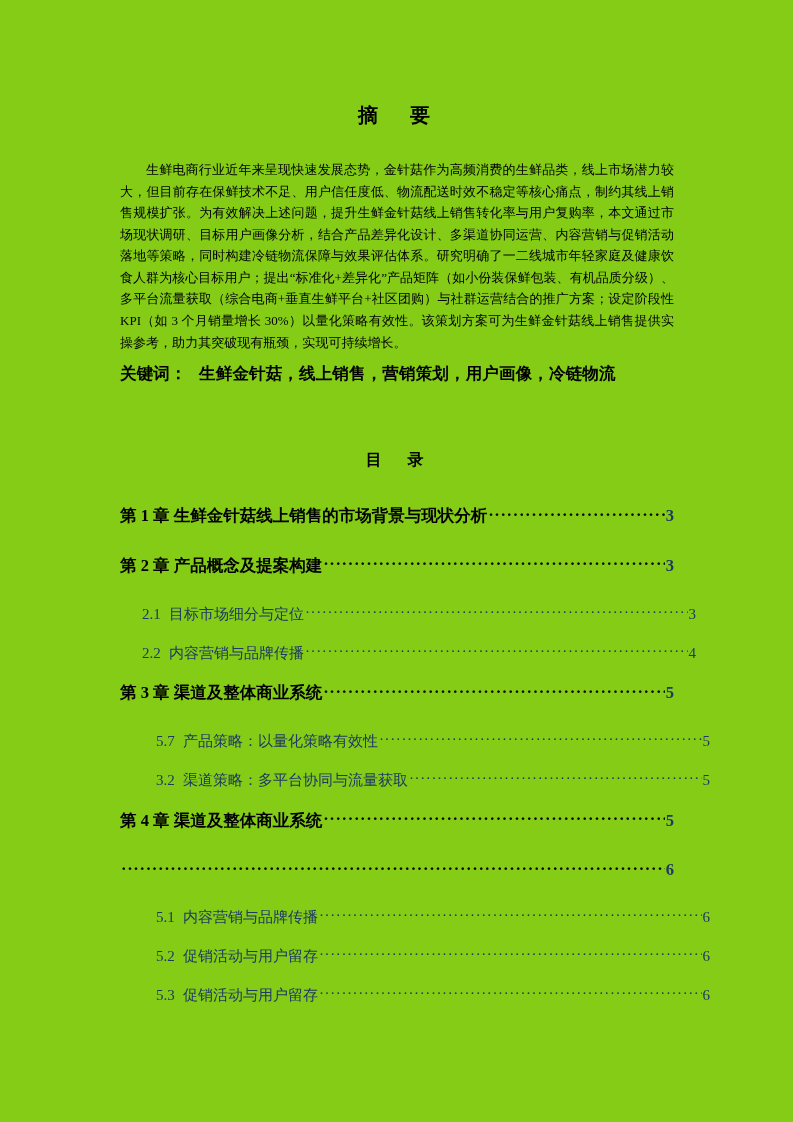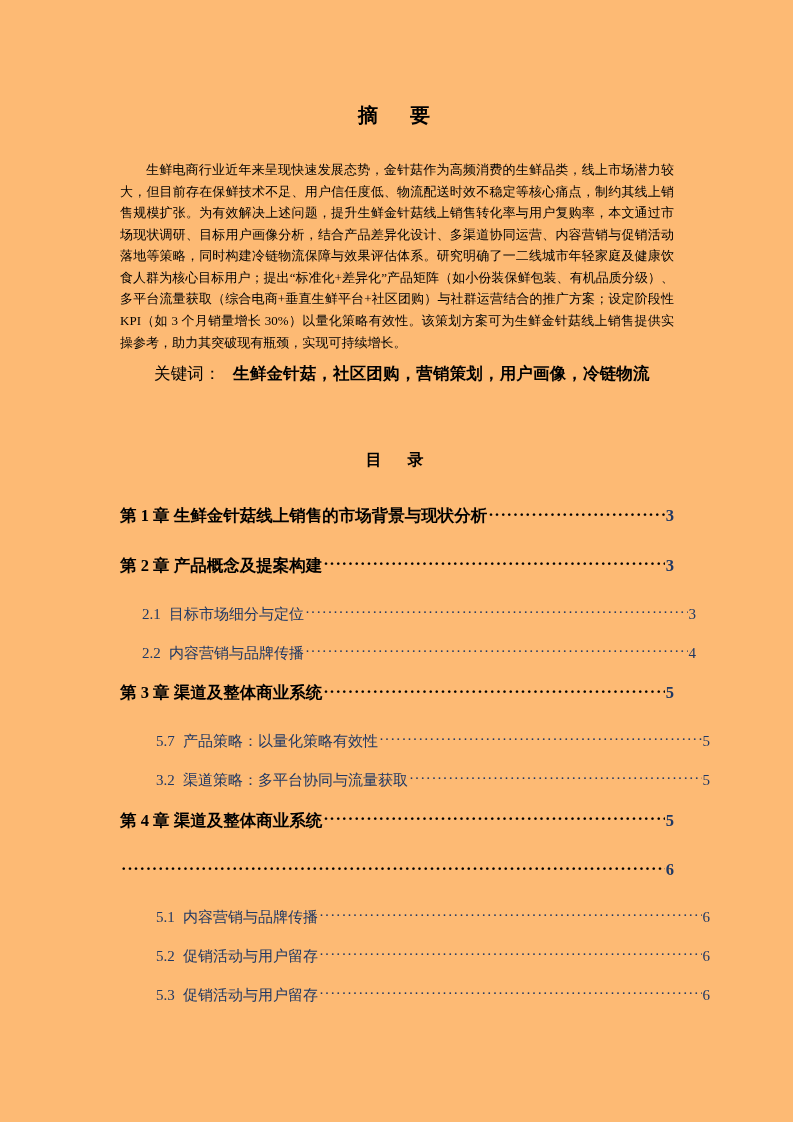--- a/index.html
+++ b/index.html
@@ -16,21 +16,21 @@
     color: #000000;
     -webkit-font-smoothing: antialiased;
   }
 
   .page {
     position: absolute;
     left: 0;
     top: 0;
     width: 793px;
     height: 1122px;
-    background: #fdba74;
+    background: #84cc16;
   }
 
   .content {
     position: absolute;
     left: 120px;
     top: 0;
     width: 554px;
   }
 
   
@@ -56,21 +56,21 @@
     letter-spacing: 0.002em;
   }
   .keywords-line {
     margin: 0;
     padding-top: 7px;
     font-size: 16.5px;
     font-weight: bold;
     line-height: 1.66;
     letter-spacing: 0.01em;
   }
-  .keywords-label { font-weight: normal; margin-left: 34px; }
+  .keywords-label { font-weight: bold; }
   .keywords-value { font-weight: bold; padding-left: 0.75em; }
 
   
   .toc-section {
     padding-top: 62px;
   }
   .toc-heading {
     text-align: center;
     font-weight: bold;
     font-size: 16px;
@@ -144,21 +144,21 @@
 
 <div class="page">
   <div class="content">
 
     <section class="abstract-section">
       <h1 class="section-heading">摘　要</h1>
 
       <p class="abstract-body">生鲜电商行业近年来呈现快速发展态势，金针菇作为高频消费的生鲜品类，线上市场潜力较大，但目前存在保鲜技术不足、用户信任度低、物流配送时效不稳定等核心痛点，制约其线上销售规模扩张。为有效解决上述问题，提升生鲜金针菇线上销售转化率与用户复购率，本文通过市场现状调研、目标用户画像分析，结合产品差异化设计、多渠道协同运营、内容营销与促销活动落地等策略，同时构建冷链物流保障与效果评估体系。研究明确了一二线城市年轻家庭及健康饮食人群为核心目标用户；提出“标准化+差异化”产品矩阵（如小份装保鲜包装、有机品质分级）、多平台流量获取（综合电商+垂直生鲜平台+社区团购）与社群运营结合的推广方案；设定阶段性 KPI（如 3 个月销量增长 30%）以量化策略有效性。该策划方案可为生鲜金针菇线上销售提供实操参考，助力其突破现有瓶颈，实现可持续增长。</p>
 
       <p class="keywords-line">
-        <span class="keywords-label">关键词：</span><span class="keywords-value">生鲜金针菇，社区团购，营销策划，用户画像，冷链物流</span>
+        <span class="keywords-label">关键词：</span><span class="keywords-value">生鲜金针菇，线上销售，营销策划，用户画像，冷链物流</span>
       </p>
     </section>
 
     <section class="toc-section">
       <h1 class="toc-heading">目　录</h1>
 
       <div class="toc-list" id="toc-list">
           <div class="toc-row level1">
             <span class="toc-title"><span>第 1 章  生鲜金针菇线上销售的市场背景与现状分析</span></span>
             <span class="toc-leader"></span>

